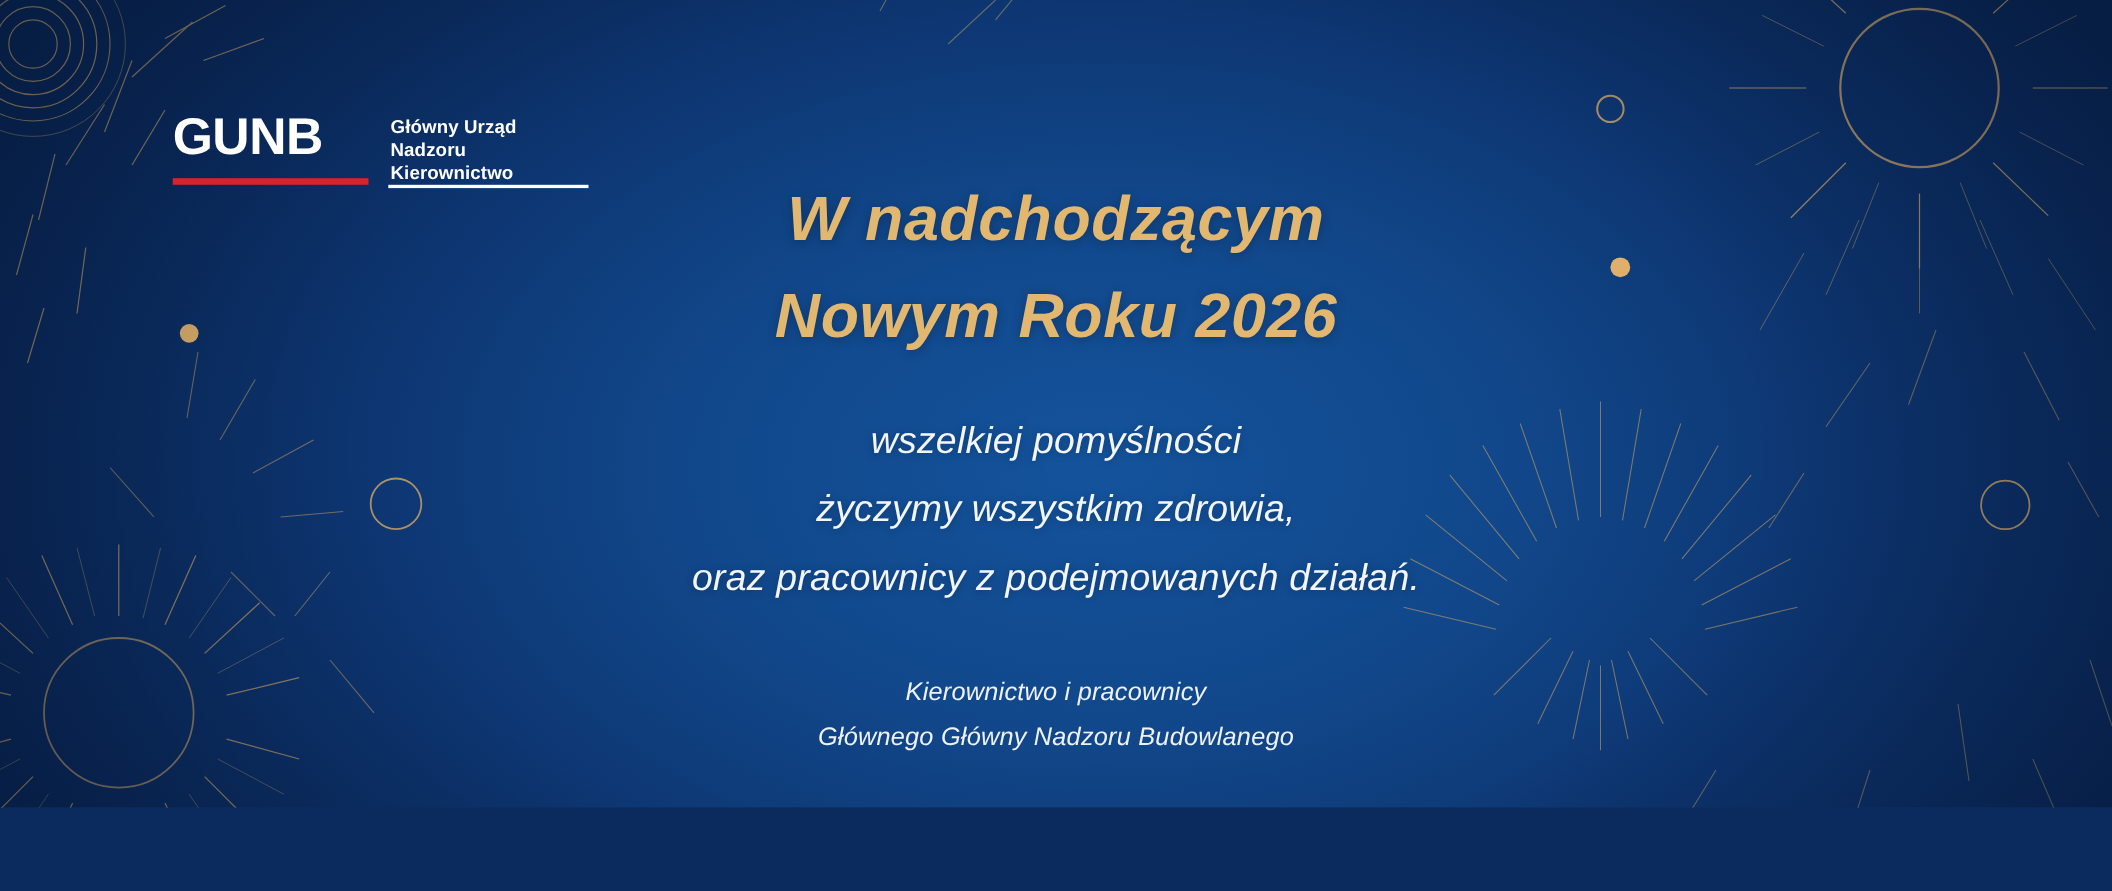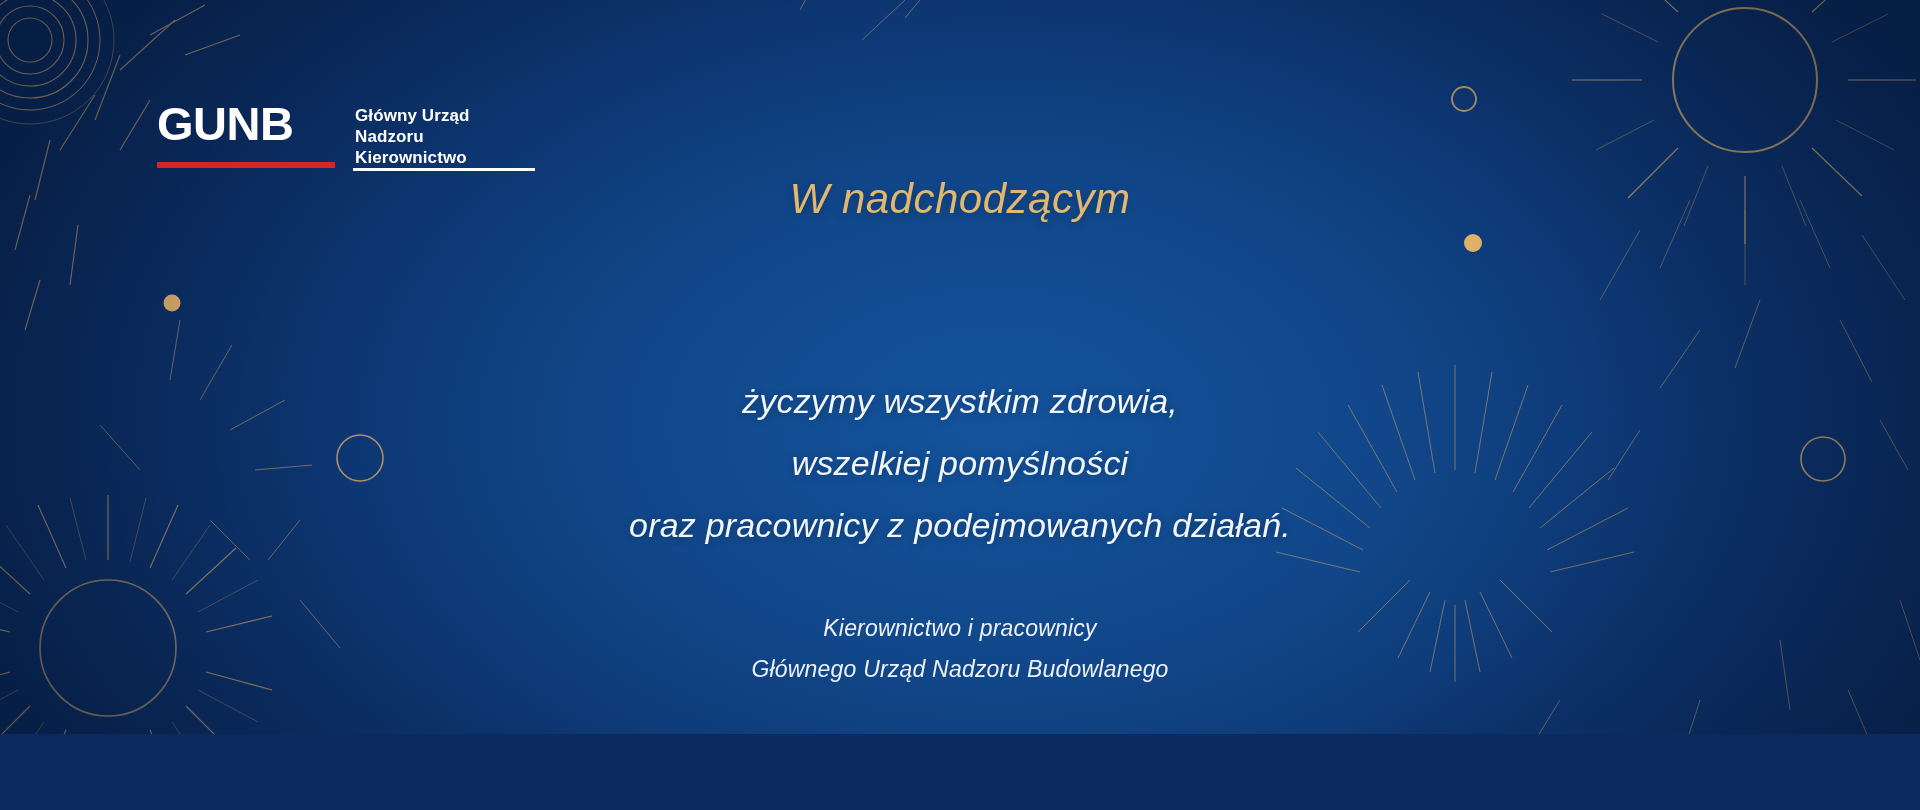--- a/index.html
+++ b/index.html
@@ -97,23 +97,23 @@
     right: 0;
     top: 0;
     text-align: center;
   }
   .headline {
     position: absolute;
     left: 0;
     right: 0;
     top: 155px;
     color: #e2b770;
-    font-size: 42px;
+    font-size: 57px;
     font-style: italic;
-    font-weight: normal;
+    font-weight: bold;
     line-height: 88px;
     letter-spacing: 0.5px;
     text-shadow: 0 2px 10px rgba(0,0,0,0.25);
   }
   .headline .line2 { display: block; }
 
   .body-text {
     position: absolute;
     left: 0;
     right: 0;
@@ -322,27 +322,28 @@
     <div class="logo-text">
       <div>Główny Urząd</div>
       <div>Nadzoru Kierownictwo</div>
     </div>
     <div class="logo-rule-white"></div>
   </div>
 
   <div class="content">
     <div class="headline">
       <span class="line1">W nadchodzącym</span>
+      <span class="line2">Nowym Roku 2026</span>
     </div>
 
     <div class="body-text">
+      <span>wszelkiej pomyślności</span>
       <span>życzymy wszystkim zdrowia,</span>
-      <span>wszelkiej pomyślności</span>
       <span>oraz pracownicy z podejmowanych działań.</span>
     </div>
 
     <div class="signature">
       <span>Kierownictwo i pracownicy</span>
-      <span>Głównego Urząd Nadzoru Budowlanego</span>
+      <span>Głównego Główny Nadzoru Budowlanego</span>
     </div>
   </div>
 
 </div>
 
 </body></html>

